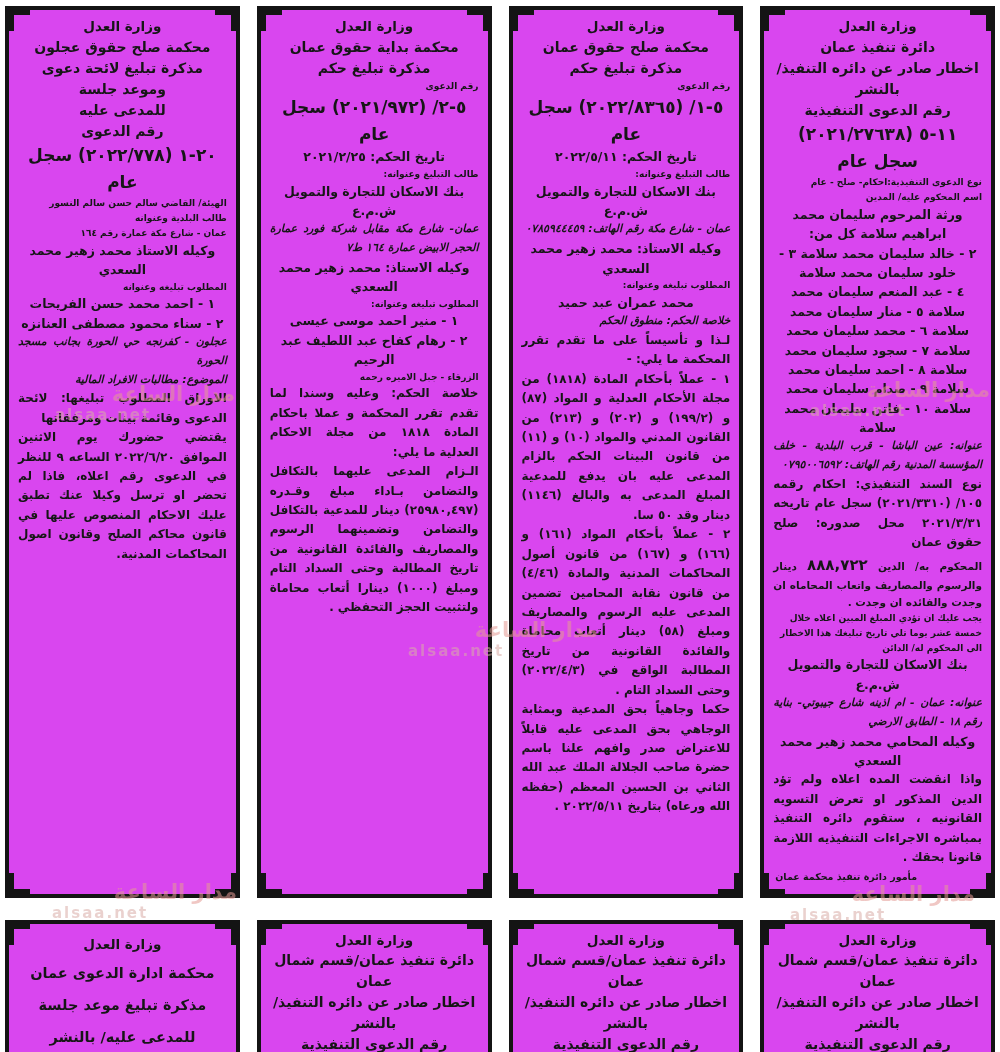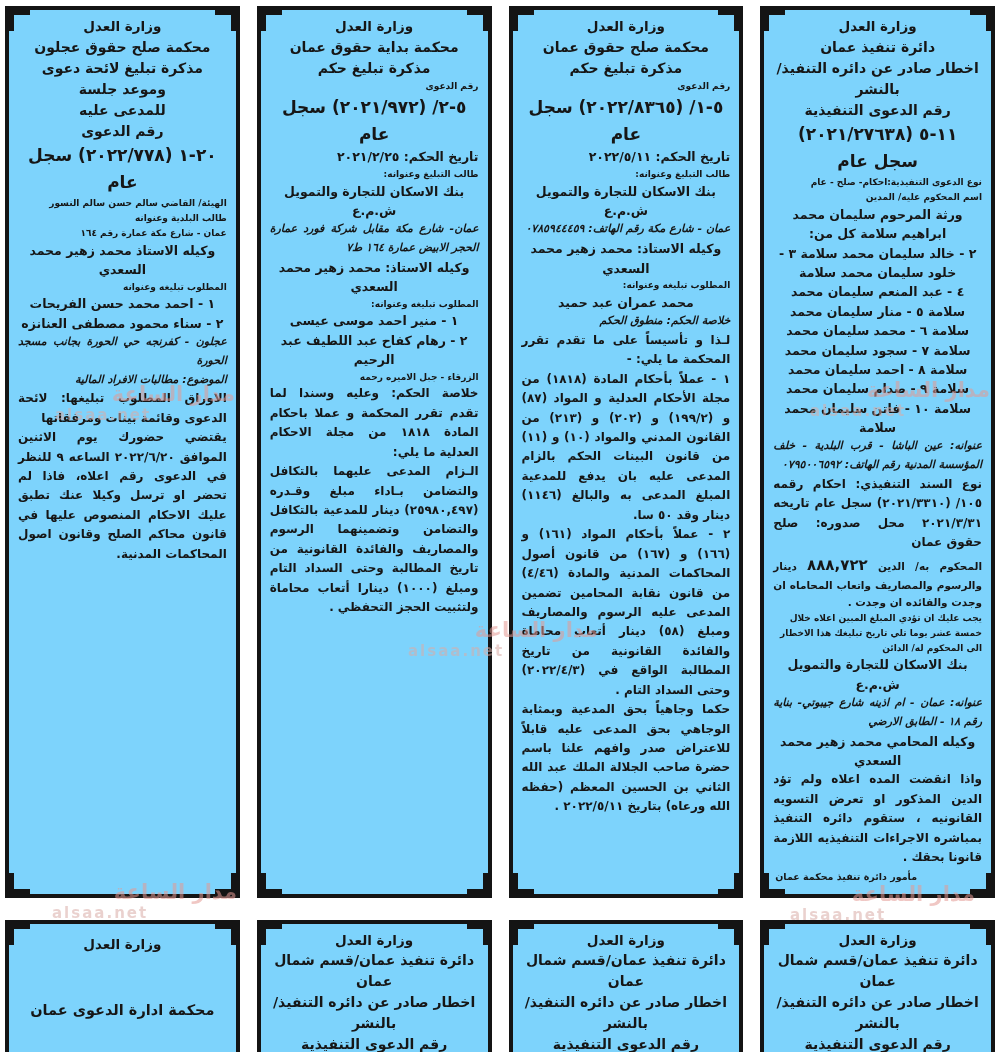--- a/index.html
+++ b/index.html
@@ -7,49 +7,49 @@
     width:1000px;height:1052px;position:relative;background:#ffffff;
     font-family:"DejaVu Sans",sans-serif;color:#161616;overflow:hidden;
   }
   .grid{
     position:absolute;top:6px;left:5px;width:990px;
     display:grid;grid-template-columns:repeat(4,1fr);
     grid-template-rows:minmax(500px,auto) minmax(504px,auto);
     column-gap:17px;row-gap:22px;direction:ltr;
   }
   .panel{
-    position:relative;border:4px solid #141414;background:#7dd3fc;
+    position:relative;border:4px solid #141414;background:#d946ef;
     padding:6px 9px 8px 9px;direction:rtl;overflow:hidden;
   }
   
   .panel::before{content:"";position:absolute;top:0;left:0;width:16px;height:16px;
     border-top:5px solid #141414;border-left:5px solid #141414;}
   .panel::after{content:"";position:absolute;bottom:0;right:0;width:16px;height:16px;
     border-bottom:5px solid #141414;border-right:5px solid #141414;}
   .corners::before{content:"";position:absolute;top:0;right:0;width:16px;height:16px;
     border-top:5px solid #141414;border-right:5px solid #141414;}
   .corners::after{content:"";position:absolute;bottom:0;left:0;width:16px;height:16px;
     border-bottom:5px solid #141414;border-left:5px solid #141414;}
 
   .ln{font-weight:bold;}
   .l-t1{font-size:13.5px;text-align:center;line-height:1.55;}
   .l-t2{font-size:14px;text-align:center;line-height:1.5;}
   .l-case{font-size:17px;text-align:center;line-height:1.6;letter-spacing:.3px;}
-  .l-date{font-size:12.5px;line-height:1.5;}
+  .l-date{font-size:12.5px;text-align:center;line-height:1.5;}
   .l-lbl{font-size:9px;text-align:right;line-height:1.65;}
   .l-name{font-size:12.5px;text-align:center;line-height:1.55;}
   .l-addr{font-size:11px;text-align:justify;line-height:1.7;font-style:italic;}
   .l-body{font-size:12px;text-align:justify;line-height:1.62;}
   .l-amt{font-size:10.5px;text-align:justify;line-height:1.62;}
   .l-sign{font-size:9.5px;text-align:left;line-height:1.9;padding-left:2px;}
   .amt-num{font-size:15px;letter-spacing:1px;}
 
   
   .roomy .l-t1{line-height:2.1;}
-  .roomy .l-t2{line-height:2.2;font-size:14.5px;margin-top:37px;}
+  .roomy .l-t2{line-height:2.2;font-size:14.5px;}
 
   .wm{
     position:absolute;z-index:5;pointer-events:none;
     font-weight:bold;direction:rtl;opacity:.55;
   }
   .wm .wm1{display:block;font-size:21px;color:#e49a94;letter-spacing:1px;}
   .wm .wm2{display:block;font-size:15px;color:#d9aca7;letter-spacing:2px;direction:ltr;}
 </style>
 </head>
 <body>

